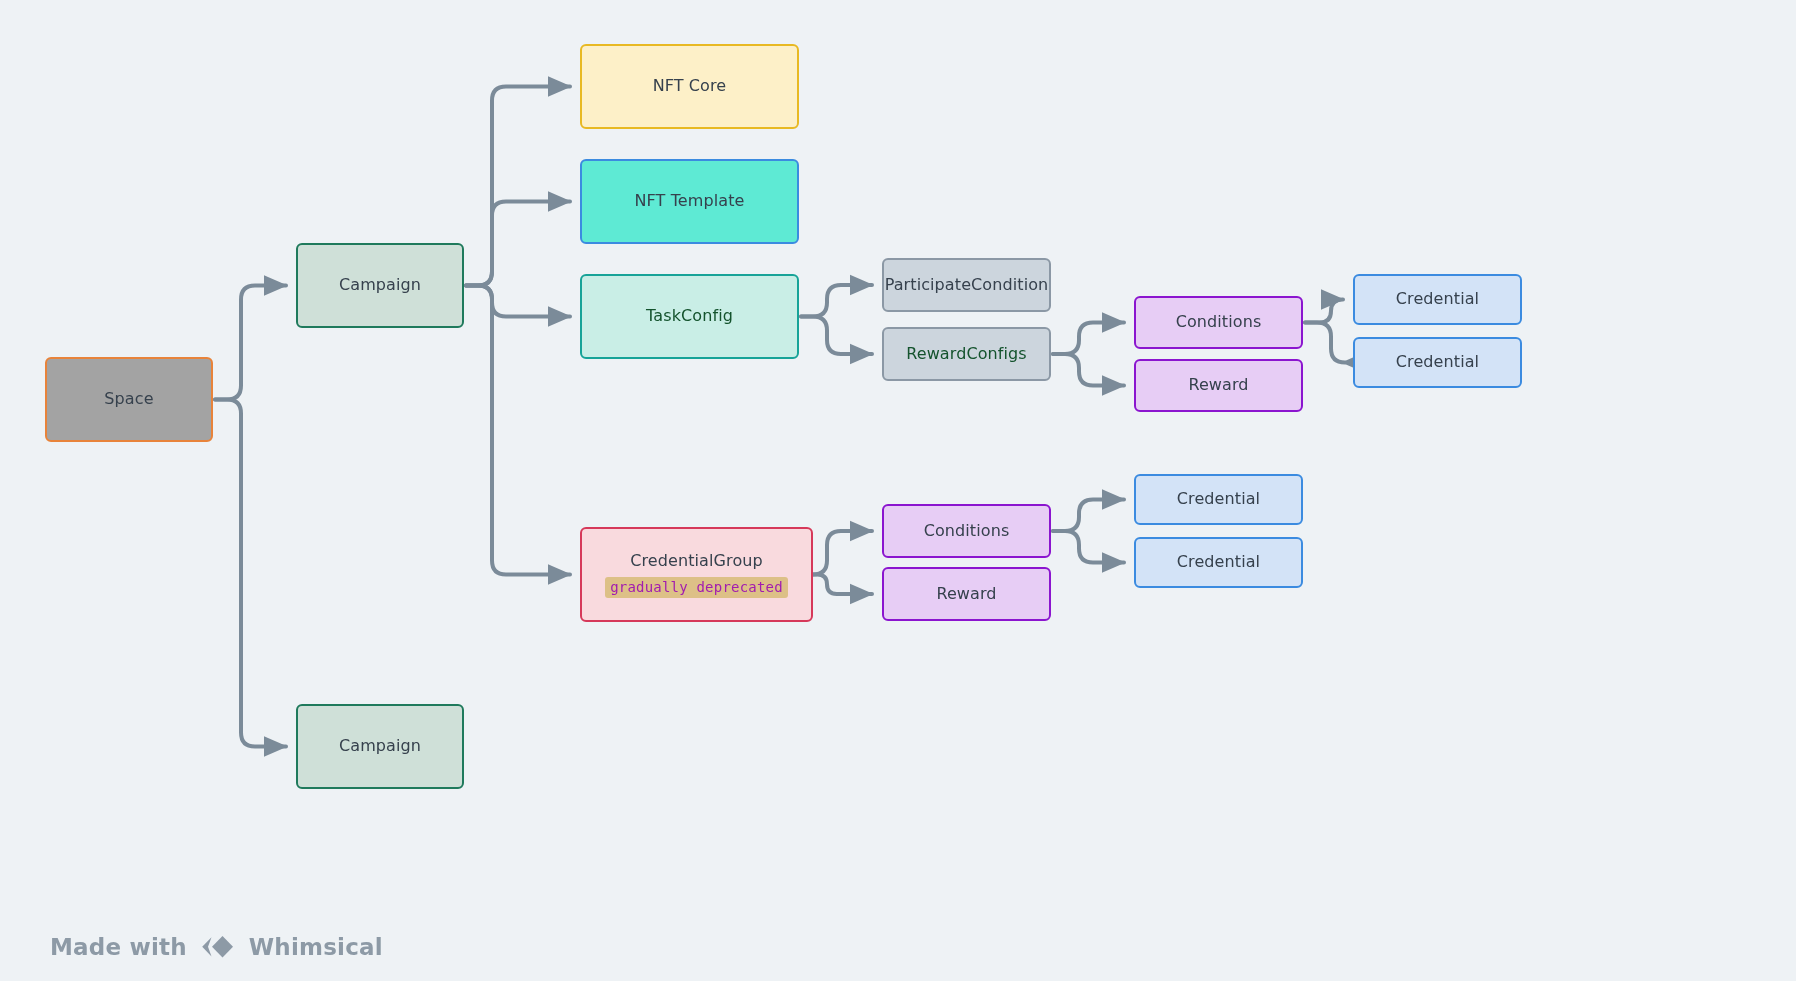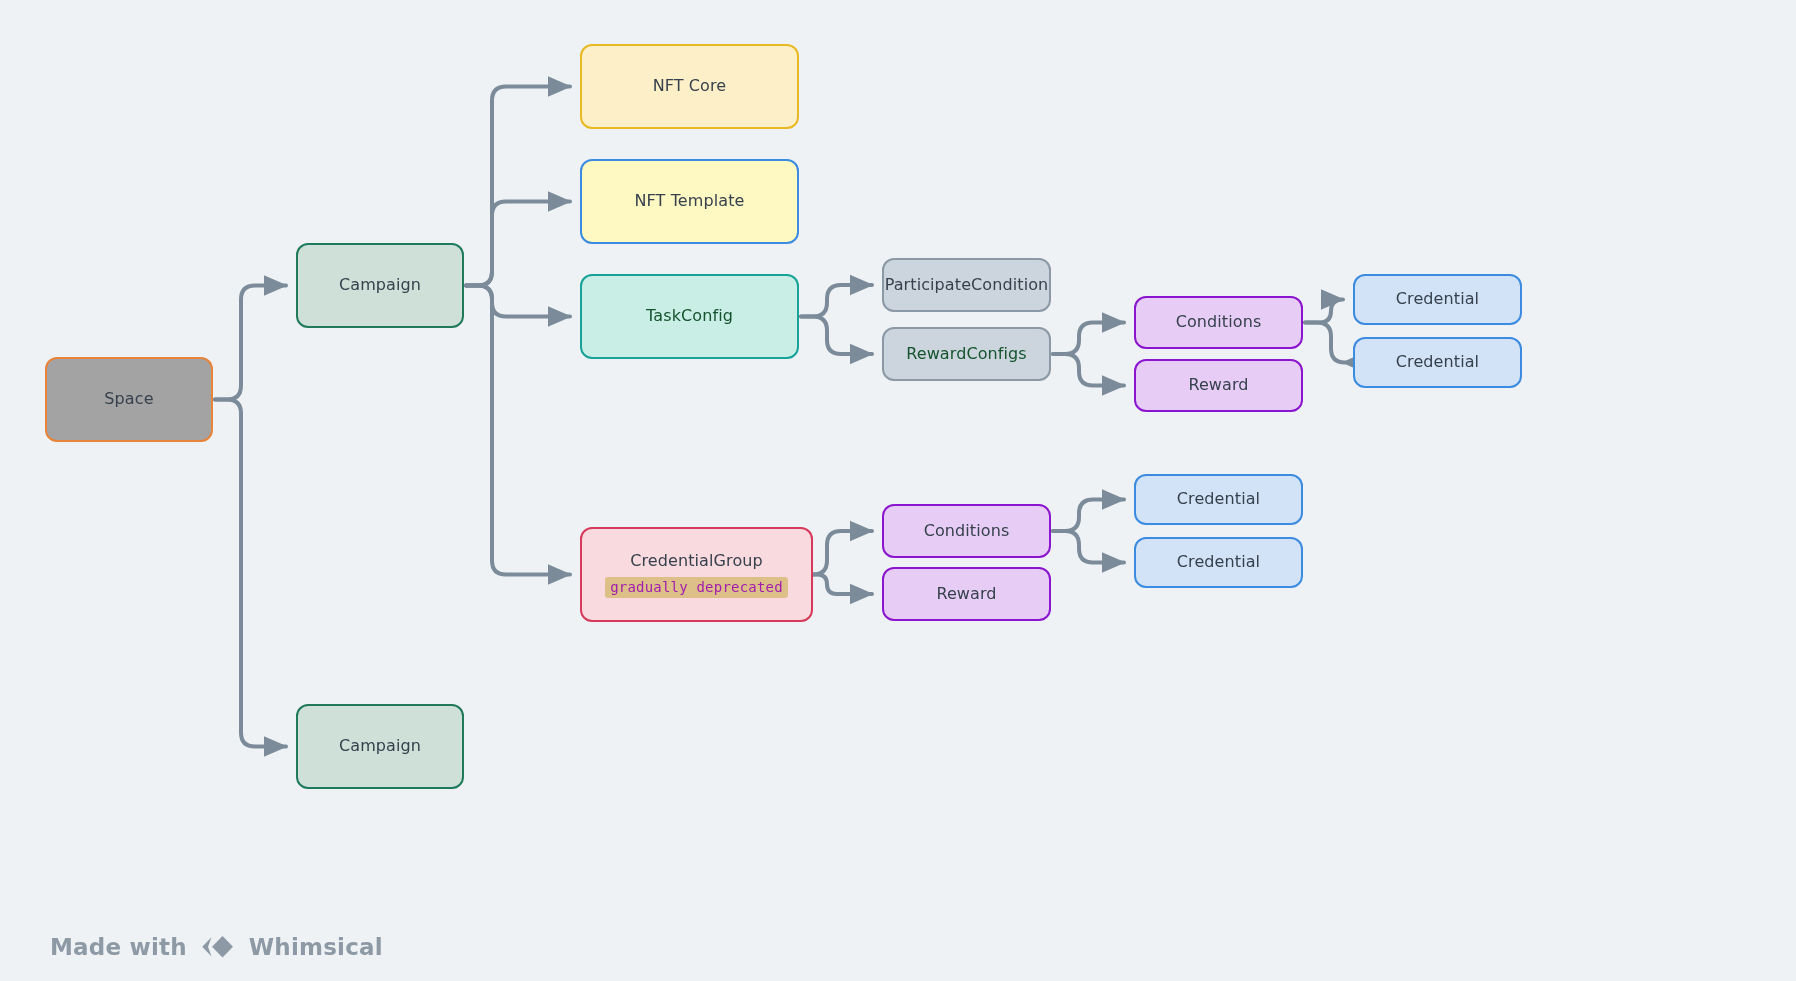--- a/index.html
+++ b/index.html
@@ -20,21 +20,21 @@
   #edge-layer {
     position: absolute;
     left: 0; top: 0;
     width: 1796px;
     height: 981px;
     pointer-events: none;
   }
   .node {
     position: absolute;
     box-sizing: border-box;
-    border-radius: 12px;
+    border-radius: 6px;
     display: flex;
     flex-direction: column;
     align-items: center;
     justify-content: center;
     text-align: center;
     font-size: 16px;
     color: #36414d;
     letter-spacing: .1px;
     line-height: 1.3;
   }
@@ -101,21 +101,21 @@
       </div>
       <div class="node" style="left: 296px; top: 243px; width: 168px; height: 85px; background: rgb(207, 224, 216); border: 2px solid rgb(31, 122, 92); color: rgb(54, 65, 77);">
         <span class="nlabel">Campaign</span>
       </div>
       <div class="node" style="left: 296px; top: 704px; width: 168px; height: 85px; background: rgb(207, 224, 216); border: 2px solid rgb(31, 122, 92); color: rgb(54, 65, 77);">
         <span class="nlabel">Campaign</span>
       </div>
       <div class="node" style="left: 580px; top: 44px; width: 219px; height: 85px; background: rgb(253, 240, 200); border: 2px solid rgb(232, 185, 35); color: rgb(54, 65, 77);">
         <span class="nlabel">NFT Core</span>
       </div>
-      <div class="node" style="left: 580px; top: 159px; width: 219px; height: 85px; background: #fef9c3; border: 2px solid rgb(59, 139, 224); color: rgb(54, 65, 77);">
+      <div class="node" style="left: 580px; top: 159px; width: 219px; height: 85px; background: #5eead4; border: 2px solid rgb(59, 139, 224); color: rgb(54, 65, 77);">
         <span class="nlabel">NFT Template</span>
       </div>
       <div class="node" style="left: 580px; top: 274px; width: 219px; height: 85px; background: rgb(201, 238, 230); border: 2px solid rgb(23, 163, 152); color: #14532d;">
         <span class="nlabel">TaskConfig</span>
       </div>
       <div class="node" style="left: 580px; top: 527px; width: 233px; height: 95px; background: rgb(249, 218, 222); border: 2px solid rgb(214, 57, 90); color: rgb(54, 65, 77);">
         <span class="nlabel">CredentialGroup</span>
         <span class="nsub" style="background: rgb(221, 192, 135);">gradually deprecated</span>
       </div>
       <div class="node" style="left: 882px; top: 258px; width: 169px; height: 54px; background: rgb(204, 213, 221); border: 2px solid rgb(139, 152, 165); color: rgb(54, 65, 77);">

